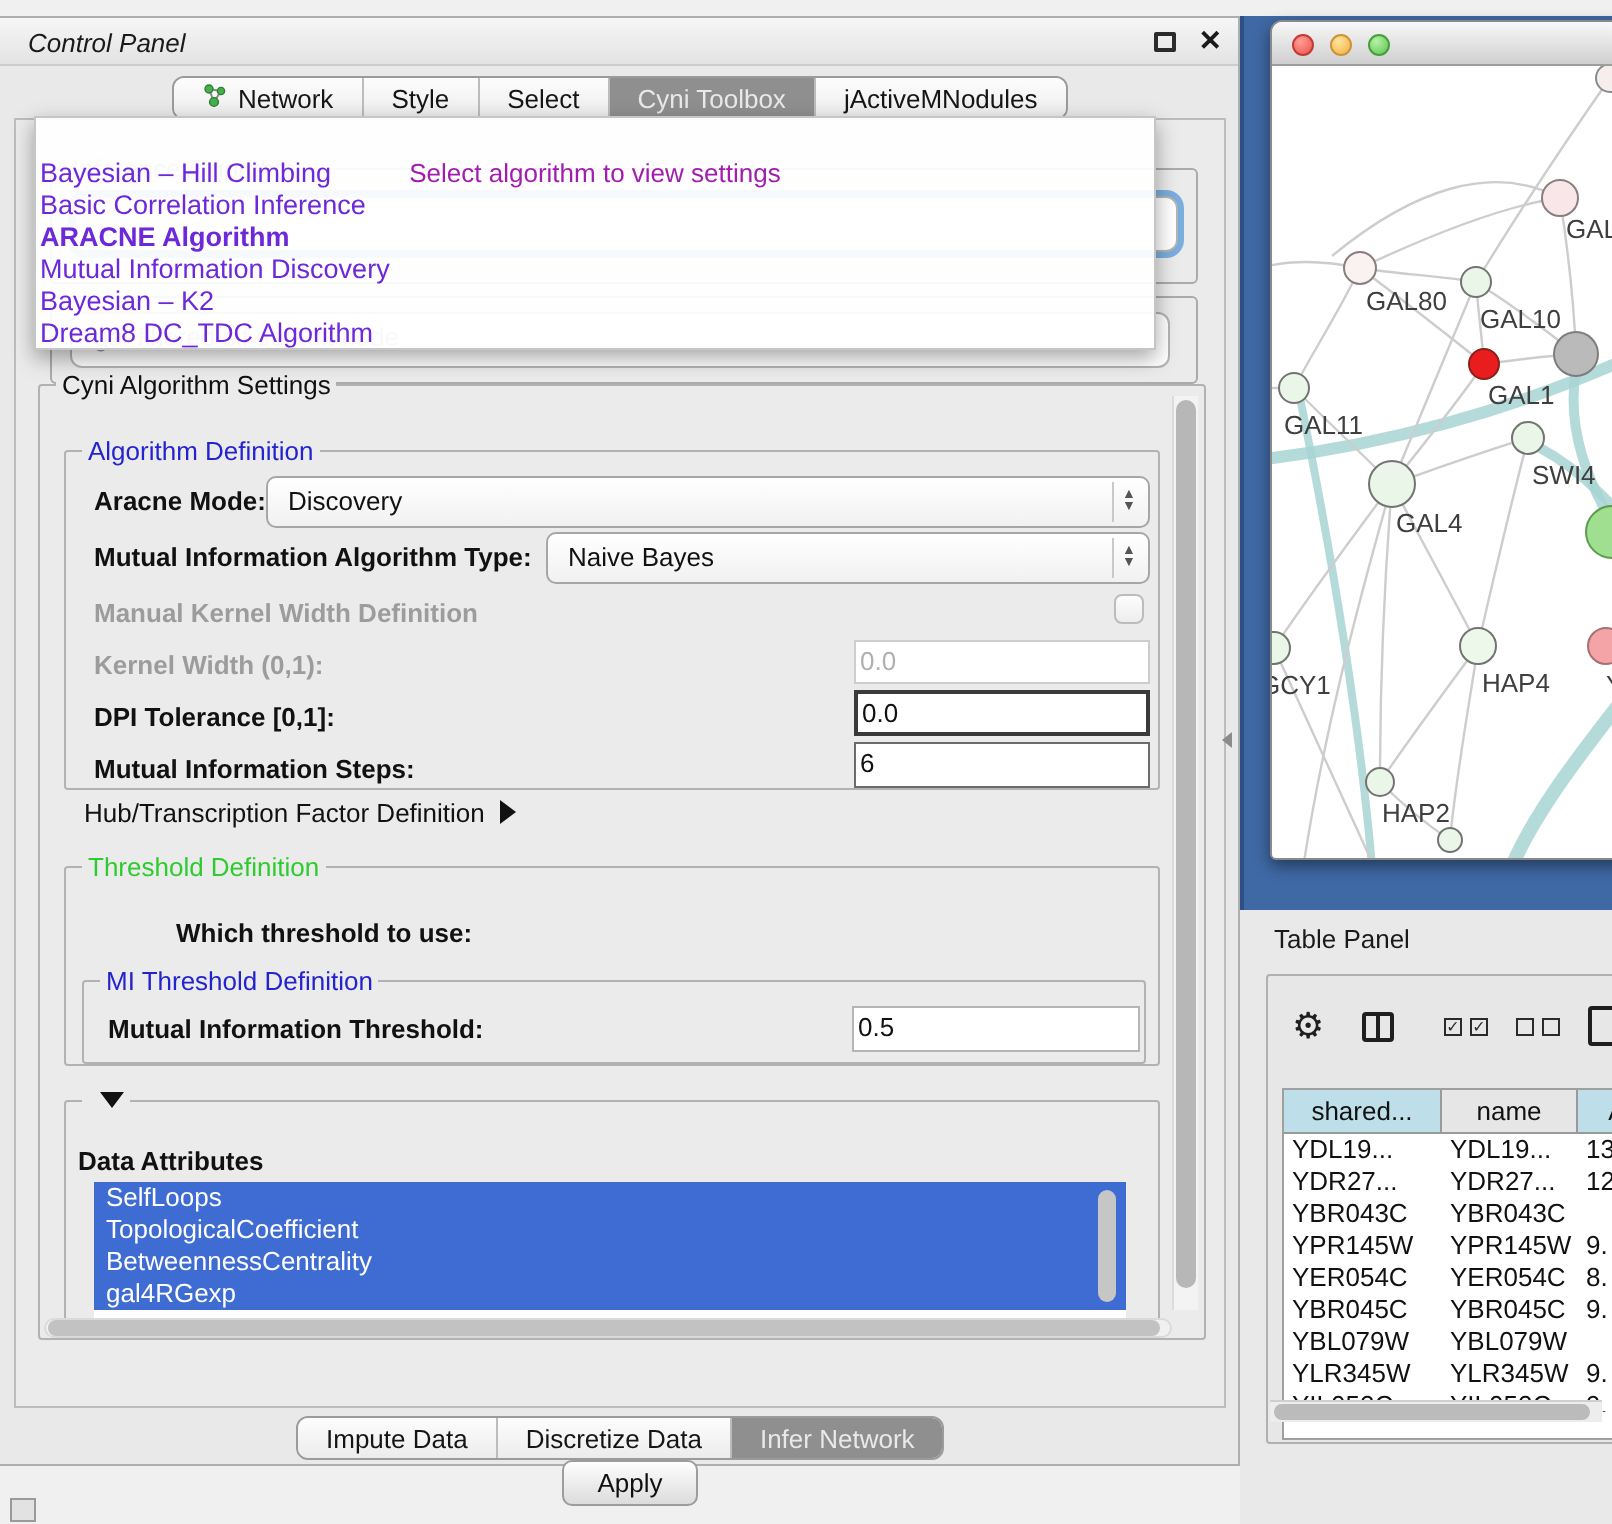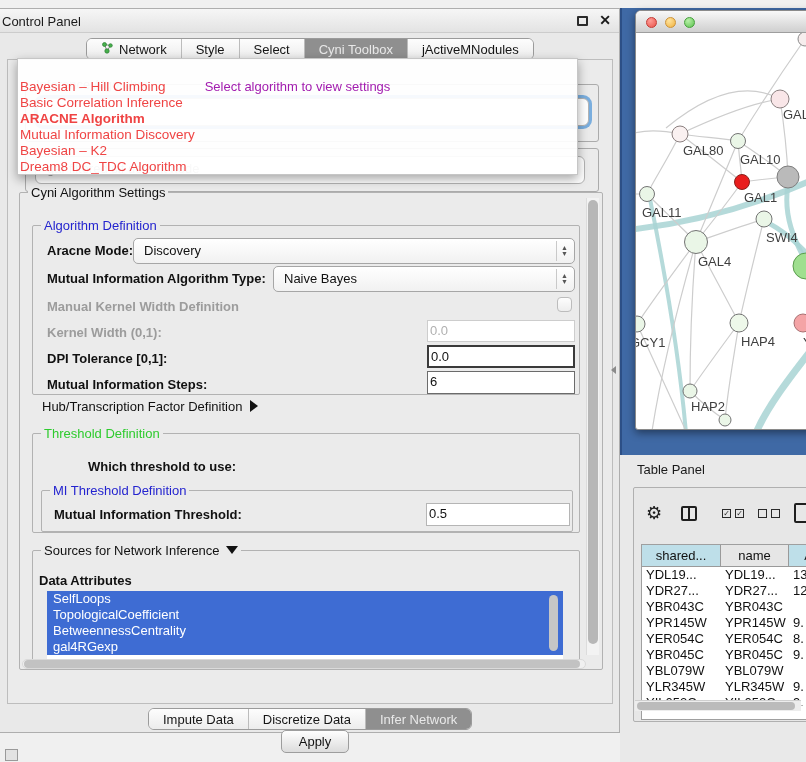--- a/index.html
+++ b/index.html
@@ -5,21 +5,21 @@
   * { margin:0; padding:0; box-sizing:border-box; }
   html,body { width:806px; height:762px; }
   body { font-family:"Liberation Sans", sans-serif; font-size:13px; color:#111; background:#f0f0f0; overflow:hidden; position:relative; }
   .screen { position:absolute; left:0; top:0; width:806px; height:762px; overflow:hidden; background:#f0f0f0; }
 
   
   .control-panel { position:absolute; left:0; top:8px; width:620px; height:725px;
     background:#e9e9e9; border:1px solid #aeaeae; border-left:none; }
   .cp-titlebar { position:absolute; left:0; top:0; width:100%; height:24px;
     background:linear-gradient(#f6f6f6,#e3e3e3); border-bottom:1px solid #cccccc; }
-  .cp-title { position:absolute; left:2px; top:5px; font-size:13px; color:#1a1a1a; }
+  .cp-title { position:absolute; left:14px; top:5px; font-size:13px; color:#1a1a1a;font-style:italic; }
   .float-icon { position:absolute; right:31px; top:7px; width:11px; height:10px; border:2px solid #2b2b2b; border-radius:1px; }
   .close-icon { position:absolute; right:8px; top:3px; font-size:14px; font-weight:bold; color:#1a1a1a; }
 
   
   .tabbar { position:absolute; display:flex; height:22px; border:1px solid #9b9b9b; border-radius:6px;
     overflow:hidden; background:#f4f4f4; }
   .tabbar .tab { display:flex; align-items:center; gap:5px; padding:0 14px; font-size:13px; color:#151515;
     background:linear-gradient(#fdfdfd,#ececec); border-right:1px solid #bcbcbc; white-space:nowrap; }
   .tabbar .tab:last-child { border-right:none; }
   .tabbar .tab.selected { background:#8f8f8f; color:#e9e9e9; }
@@ -33,21 +33,21 @@
   
   .ghost-group { position:absolute; border:1px solid #ababab; border-radius:3px; }
   .ghost-label { position:absolute; color:#9a9a9a; font-size:13px; }
   .ghost-combo { position:absolute; background:#fff; border:1px solid #b3b3b3; border-radius:6px; }
   .ghost-combo.focus { box-shadow:0 0 0 3px #7aaede; }
 
   
   .popup { position:absolute; left:17px; top:49px; width:561px; height:117px; z-index:40;
     background:rgba(255,255,255,0.93); border:1px solid #c6c6c6; box-shadow:0 4px 10px rgba(0,0,0,0.35); }
   .popup-header { text-align:center; color:#a21caf; font-size:13px; padding-top:20px; height:19px; }
-  .popup-item { font-size:13.5px; line-height:16px; padding-left:2px; color:#ef4444; white-space:nowrap; }
+  .popup-item { font-size:13.5px; line-height:16px; padding-left:2px; color:#6d28d9; white-space:nowrap; }
   .popup-item.selected { font-weight:bold; }
 
   
   .grp { position:absolute; border:1px solid #b2b2b2; border-radius:2px; }
   .grp-legend { position:absolute; top:-8px; left:8px; background:#ebebeb; padding:0 3px; font-size:13px; white-space:nowrap; }
   .legend-blue { color:#2424cf; }
   .legend-green { color:#2ecb2e; }
 
   .lbl { position:absolute; font-size:13px; white-space:nowrap; }
   .bold { font-weight:bold; }
@@ -226,21 +226,21 @@
           <span class="lbl bold" style="left:55px;top:25px;">Which threshold to use:</span>
 
           <div class="grp" style="left:8px;top:56px;width:532px;height:42px;">
             <span class="grp-legend legend-blue">MI Threshold Definition</span>
             <span class="lbl bold" style="left:12px;top:16px;">Mutual Information Threshold:</span>
             <div class="numfield" style="left:384px;top:12px;width:144px;height:23px;">0.5</div>
           </div>
         </div>
 
         <div class="grp" style="left:12px;top:357px;width:548px;height:112px;">
-          <span class="grp-legend"><span>Sources for Network Inference</span><span class="tri-down"></span></span>
+          <span class="grp-legend"><span class="tri-down"></span></span>
           <span class="lbl bold" style="left:6px;top:22px;">Data Attributes</span>
           <div class="attr-list" style="left:14px;top:40px;width:516px;height:68px;" id="attrList">
               <div class="attr-item">SelfLoops</div>
               <div class="attr-item">TopologicalCoefficient</div>
               <div class="attr-item">BetweennessCentrality</div>
               <div class="attr-item">gal4RGexp</div>
             </div>
           <div class="attr-vthumb" style="left:516px;top:44px;"></div>
         </div>
 

